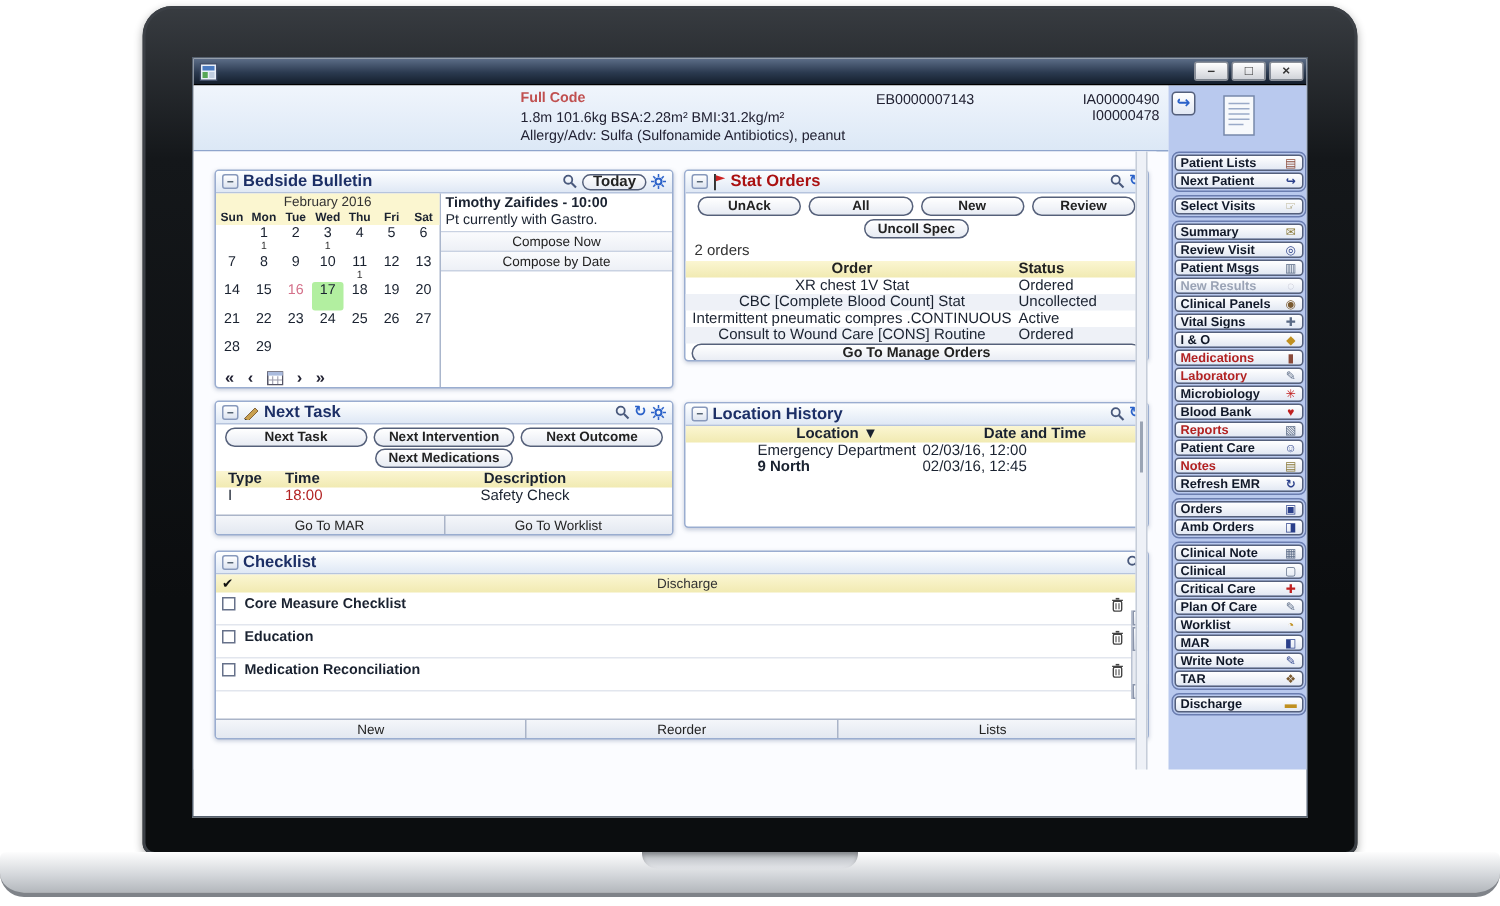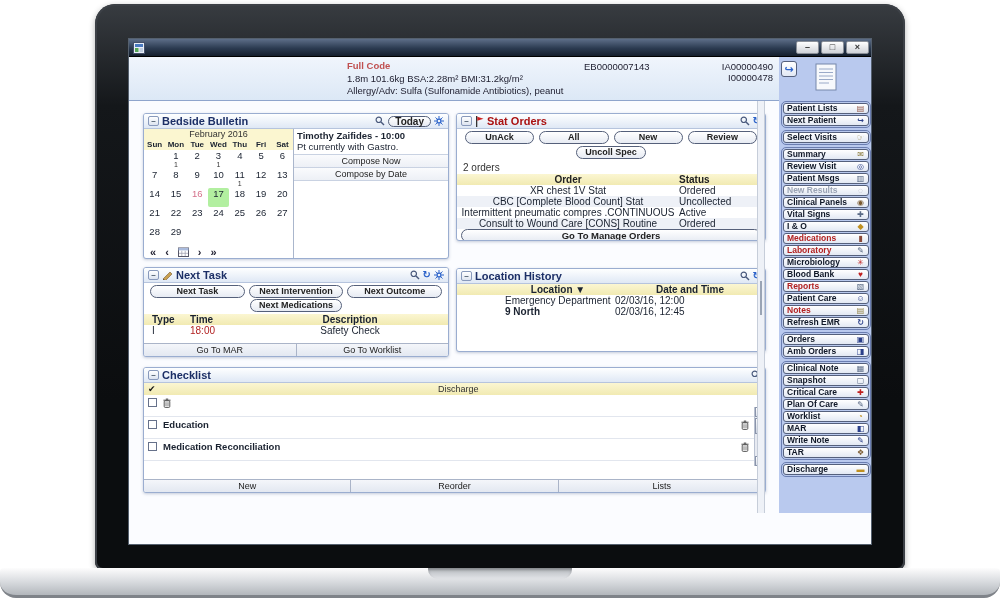--- a/index.html
+++ b/index.html
@@ -532,20 +532,21 @@
             <line x1="6" y1="6" x2="9" y2="9" stroke="#49597c" stroke-width="1.4"></line>
           </svg>
         </div>
         <div class="cl-head yellowhead">
           <span class="cl-check">✔</span>
           <span class="cl-group">Discharge</span>
         </div>
         <div class="cl-body">
           <div class="cl-row">
             <div class="cl-box"></div>
+            <div class="cl-lbl">Core Measure Checklist</div>
             <svg class="cl-trash" width="8" height="10" viewBox="0 0 8 10">
               <rect x="1.2" y="2.8" width="5.6" height="6.6" rx="1" fill="none" stroke="#444" stroke-width="0.9"></rect>
               <line x1="0.4" y1="2.2" x2="7.6" y2="2.2" stroke="#444" stroke-width="0.9"></line>
               <rect x="2.8" y="0.6" width="2.4" height="1.1" fill="#444"></rect>
               <line x1="3" y1="4.2" x2="3" y2="8.2" stroke="#444" stroke-width="0.7"></line>
               <line x1="5" y1="4.2" x2="5" y2="8.2" stroke="#444" stroke-width="0.7"></line>
             </svg>
           </div>
             <div class="cl-row">
             <div class="cl-box"></div>
@@ -687,21 +688,21 @@
             <span class="slbl">Amb Orders</span>
             <span class="sic c-navy">◨</span>
           </div>
         </div>
         <div class="sgroup">
           <div class="sitem">
             <span class="slbl">Clinical Note</span>
             <span class="sic c-slate">▦</span>
           </div>
             <div class="sitem">
-            <span class="slbl">Snapshot</span>
+            <span class="slbl">Clinical</span>
             <span class="sic c-slate">▢</span>
           </div>
             <div class="sitem">
             <span class="slbl">Critical Care</span>
             <span class="sic c-red">✚</span>
           </div>
             <div class="sitem">
             <span class="slbl">Plan Of Care</span>
             <span class="sic c-slate">✎</span>
           </div>

